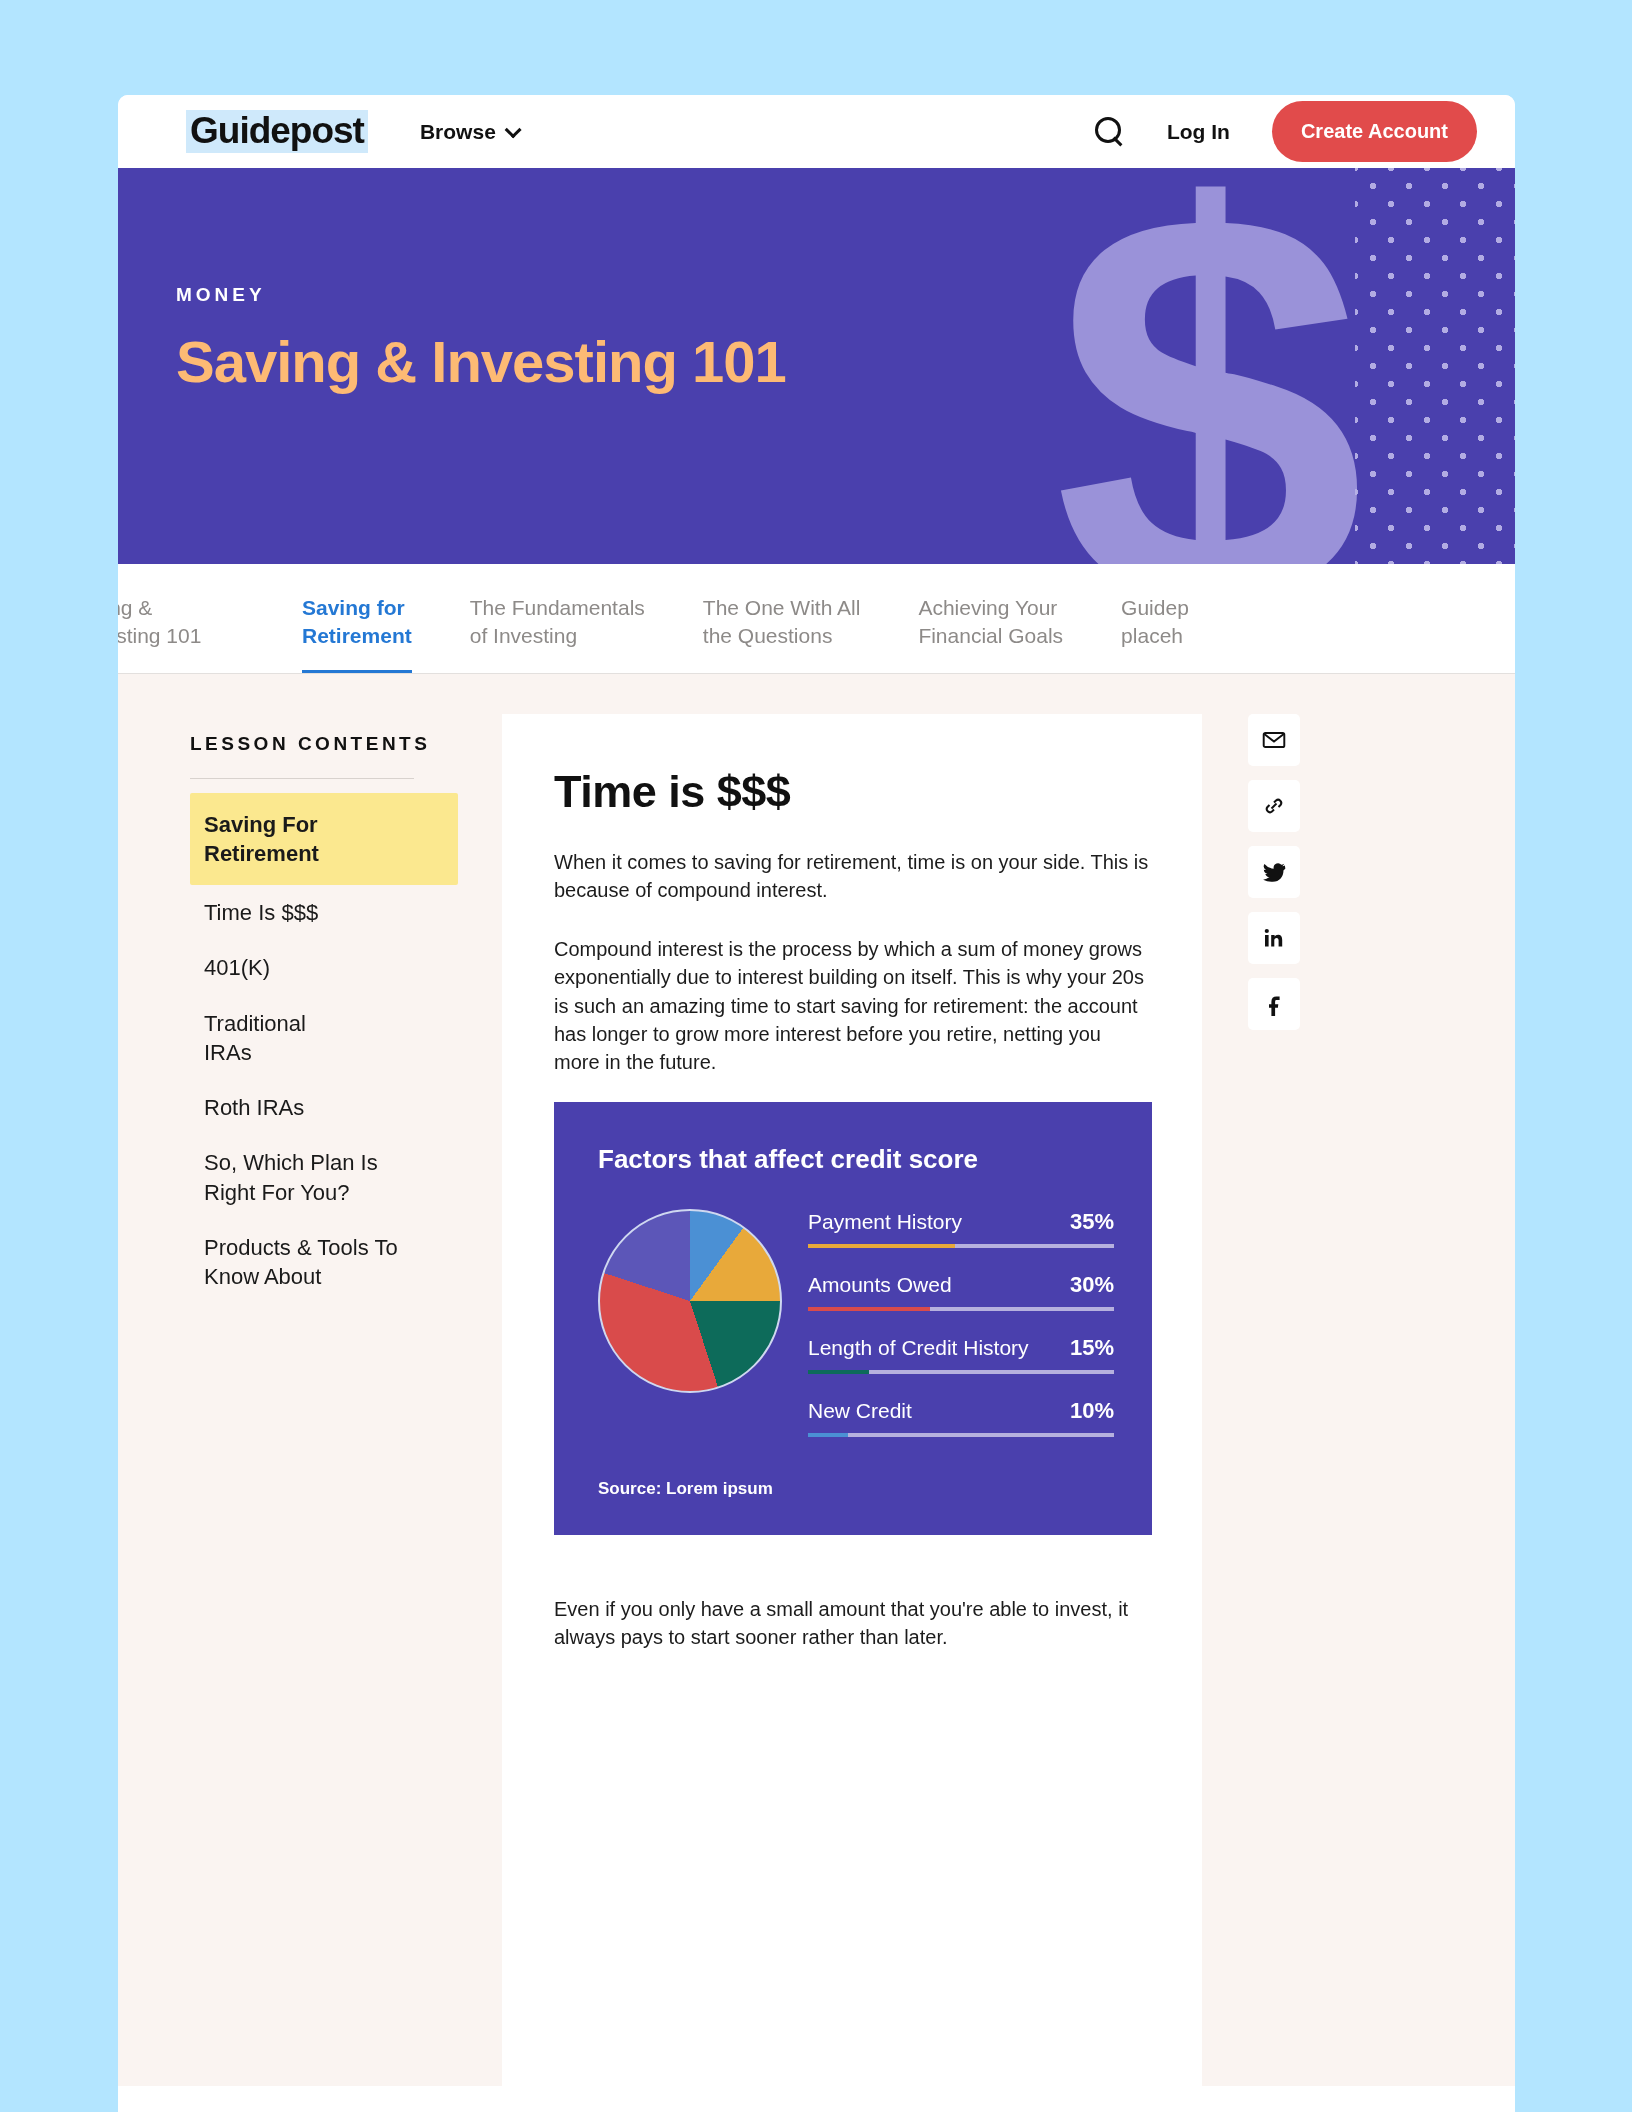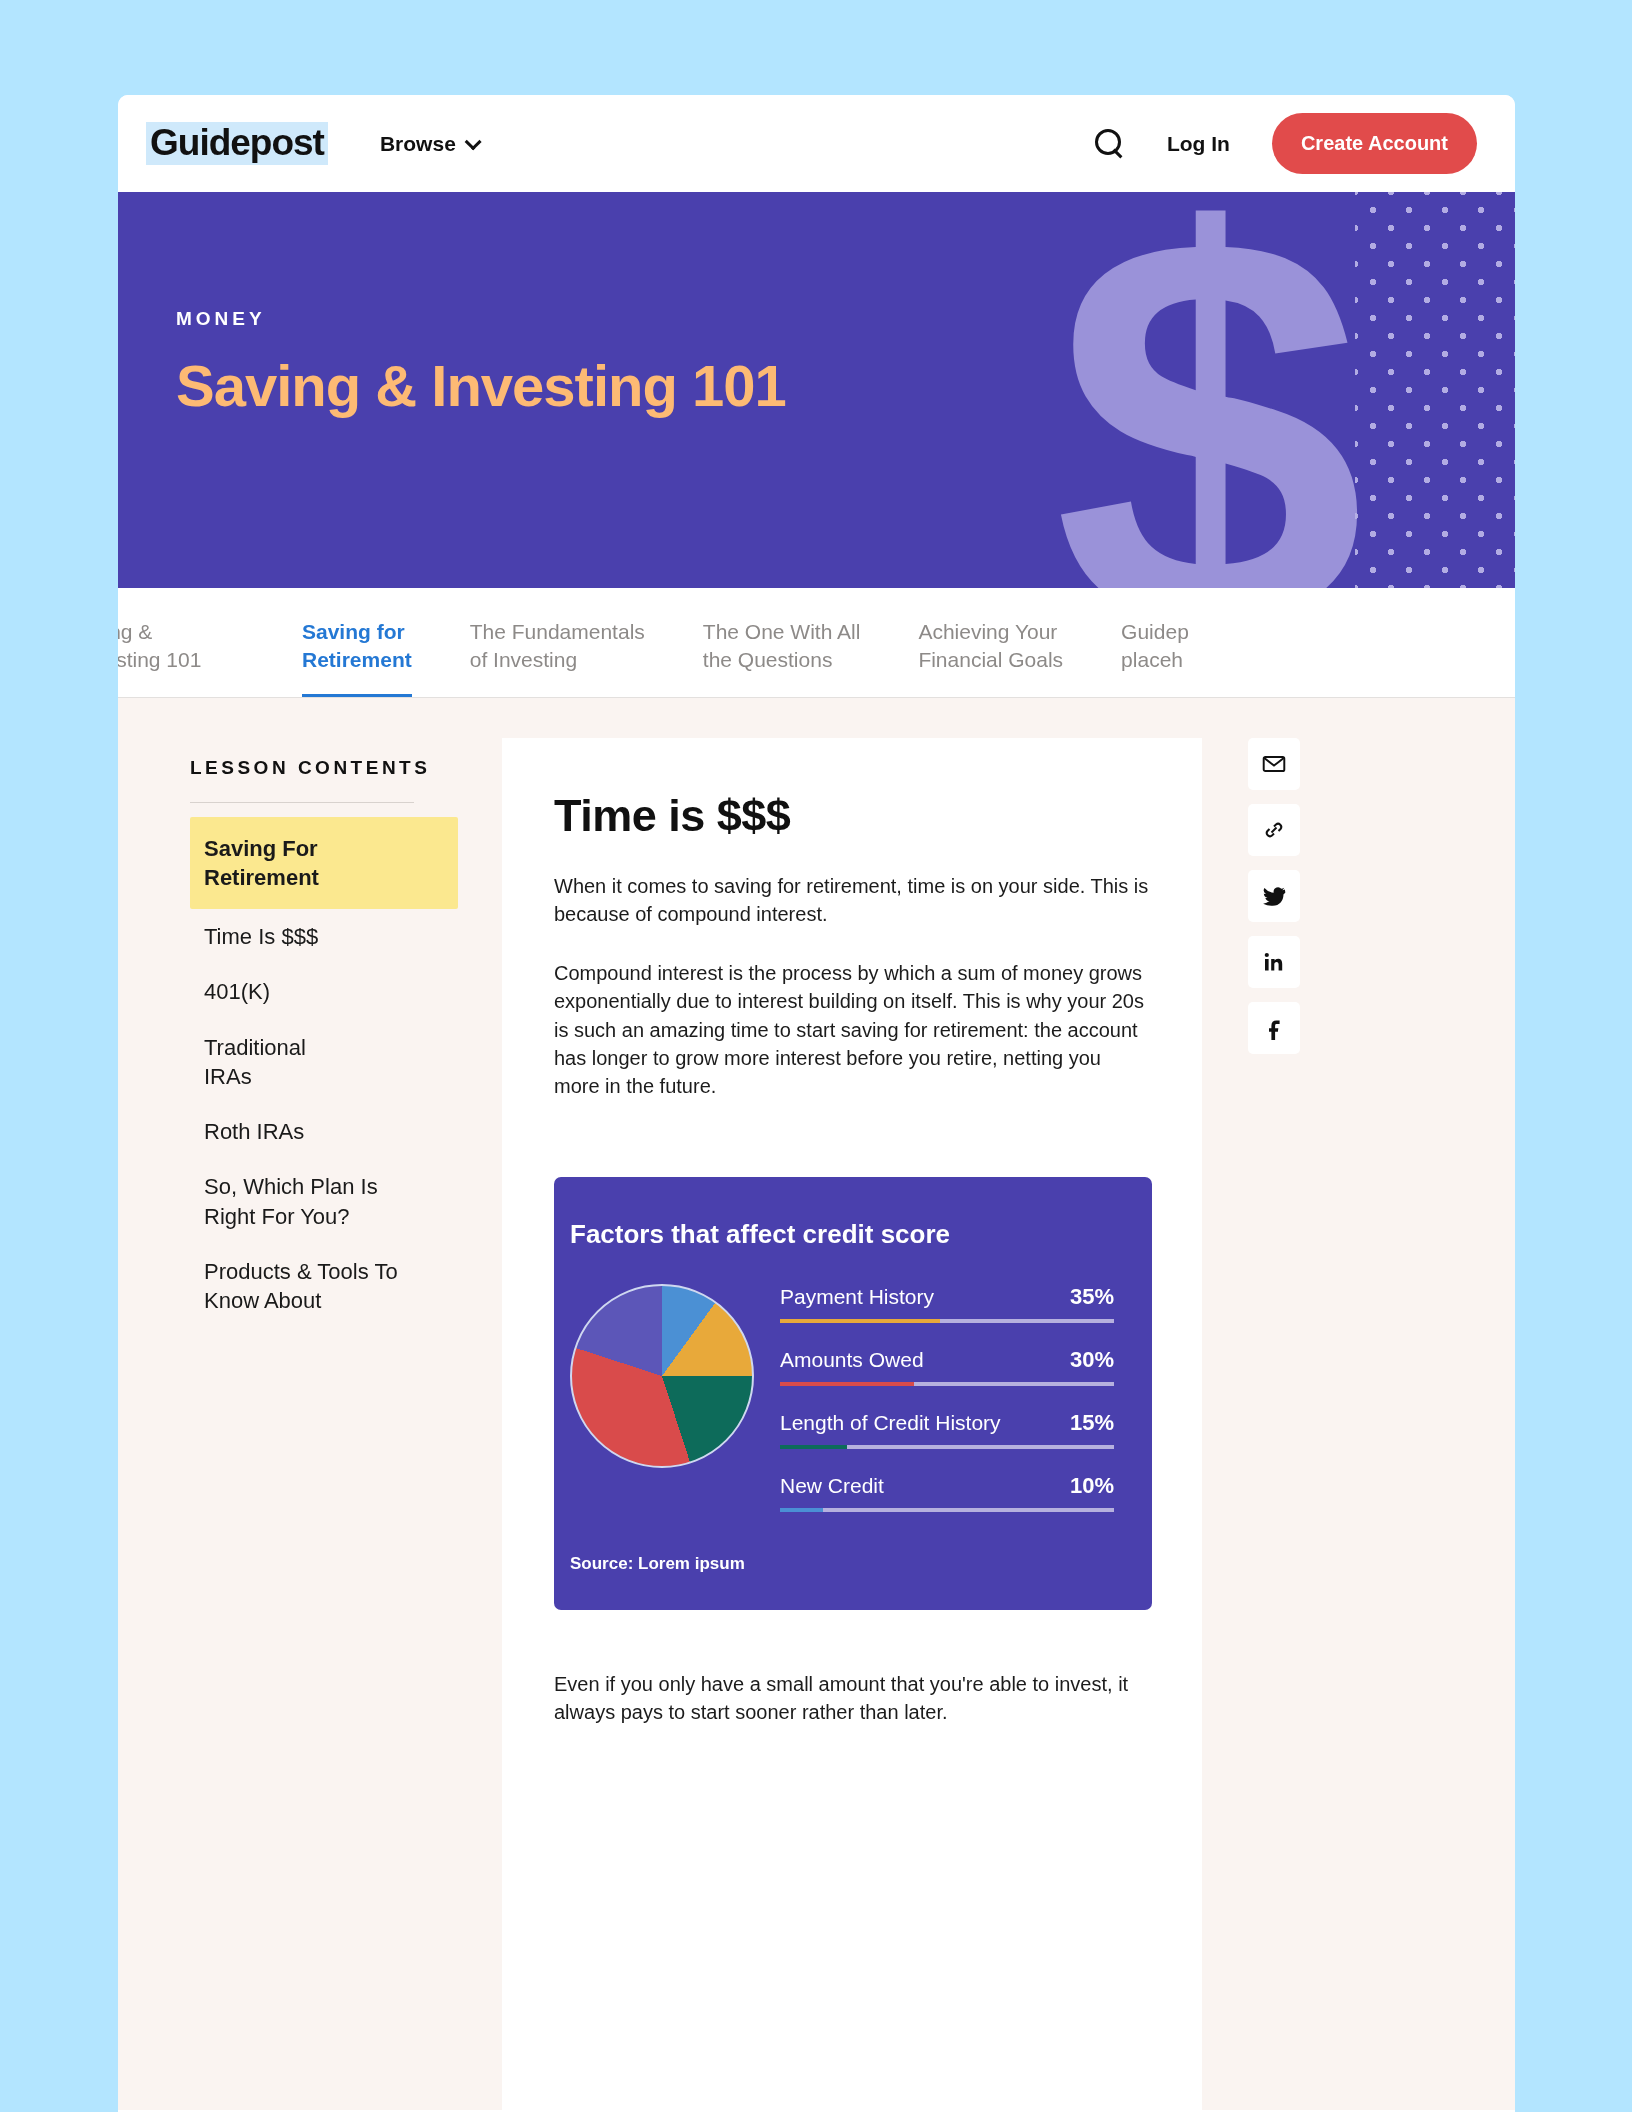--- a/index.html
+++ b/index.html
@@ -16,24 +16,24 @@
     top: 95px;
     width: 1397px;
     height: 2017px;
     background: #ffffff;
     border-radius: 10px 10px 0 0;
     overflow: hidden;
   }
 
   
   .topnav {
-    height: 97px;
+    height: 73px;
     display: flex;
     align-items: center;
-    padding: 0 38px 0 28px;
+    padding: 0 38px 0 68px;
     background: #fff;
   }
   .logo {
     font-family: "Liberation Sans", sans-serif;
     font-weight: bold;
     font-size: 37px;
     letter-spacing: -1px;
     color: #111;
     background: #cfe9fb;
     padding: 1px 4px;
@@ -224,26 +224,25 @@
   }
   .art-p {
     font-size: 20px;
     line-height: 1.42;
     color: #1c1c1c;
     margin-top: 30px;
   }
 
   
   .info {
-    margin-top: 76px;
+    margin-top: 25px;
     background: #4a40ad;
-    padding: 42px 38px 36px 16px;
+    padding: 42px 38px 36px 44px;
     color: #fff;
     width: 598px;
-    border-radius: 7px;
   }
   .info-title { font-size: 26px; font-weight: bold; }
   .info-body { display: flex; margin-top: 34px; gap: 26px; align-items: flex-start;}
   .pie {
     width: 184px; height: 184px;
     border-radius: 50%;
     flex: 0 0 184px;
     background: conic-gradient(
       #4b90d4 0% 10%,
       #e8a93a 10% 25%,

